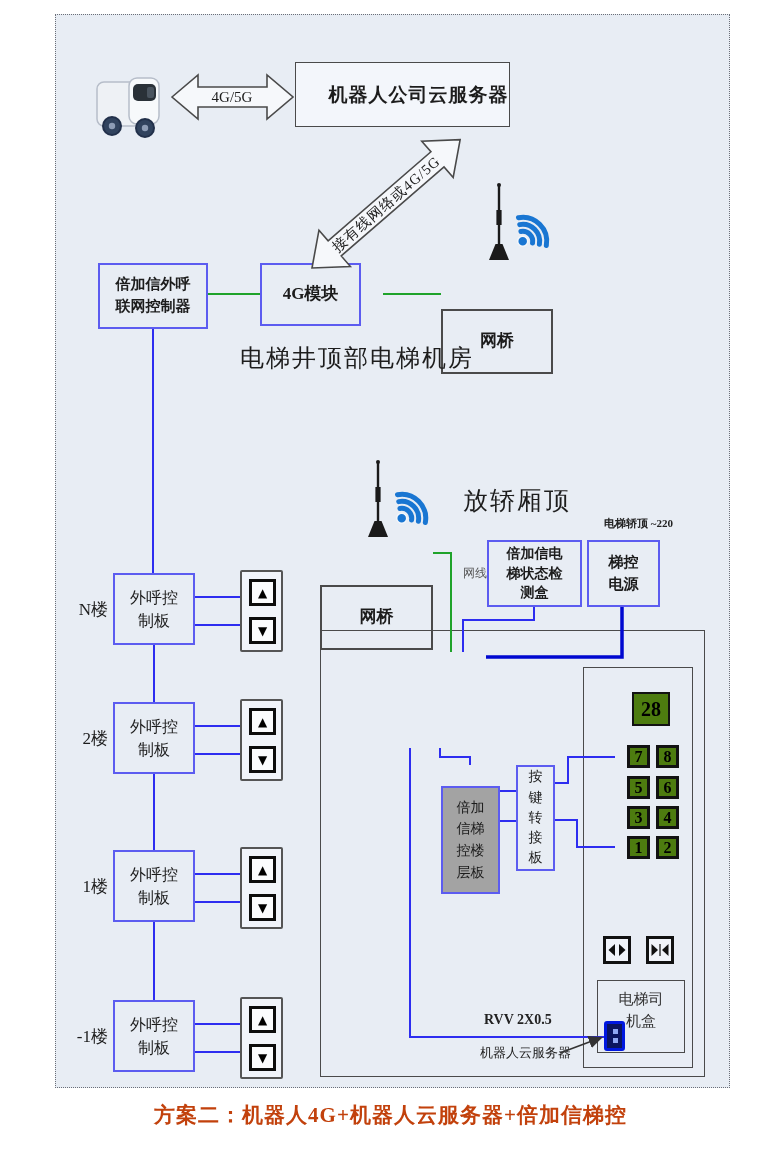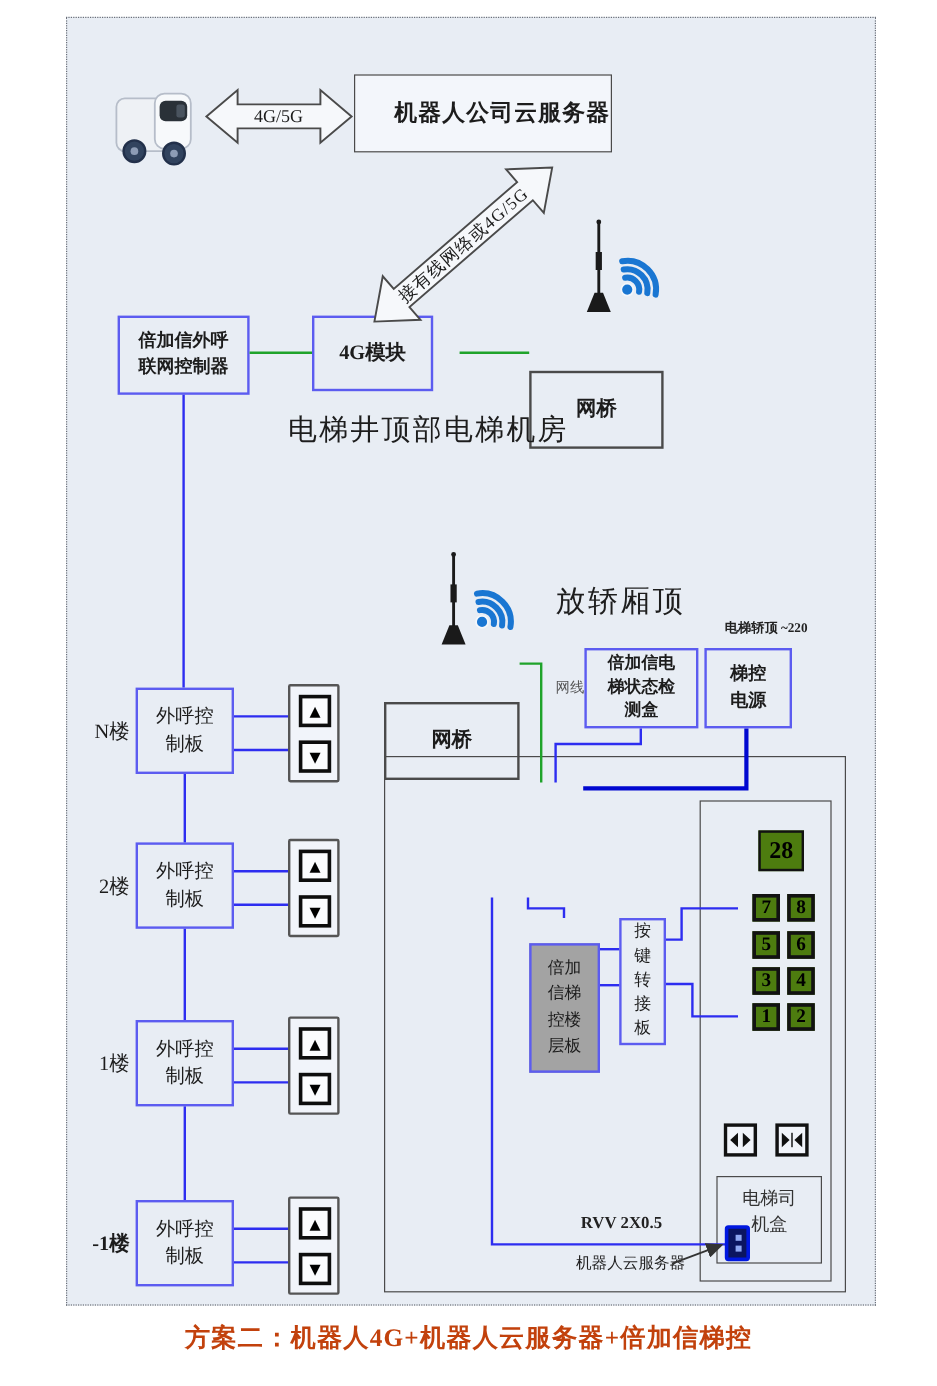--- a/index.html
+++ b/index.html
@@ -164,21 +164,21 @@
 
   <div class="floor-label" style="left:56px;top:875px;">1楼</div>
   <div class="node blue-box" style="left:113px;top:850px;width:82px;height:72px;">
     <span class="inner" style="font-size:16px;width:54px;">外呼控制板</span>
   </div>
   <div class="arrow-panel" style="left:240px;top:847px;">
     <div class="ud-btn" style="top:7px;">▲</div>
     <div class="ud-btn" style="top:45px;">▼</div>
   </div>
 
-  <div class="floor-label" style="left:56px;top:1025px;font-weight:bold;">-1楼</div>
+  <div class="floor-label" style="left:56px;top:1025px;">-1楼</div>
   <div class="node blue-box" style="left:113px;top:1000px;width:82px;height:72px;">
     <span class="inner" style="font-size:16px;width:54px;">外呼控制板</span>
   </div>
   <div class="arrow-panel" style="left:240px;top:997px;">
     <div class="ud-btn" style="top:7px;">▲</div>
     <div class="ud-btn" style="top:45px;">▼</div>
   </div>
 
   <div id="caption">方案二：机器人4G+机器人云服务器+倍加信梯控</div>
 

